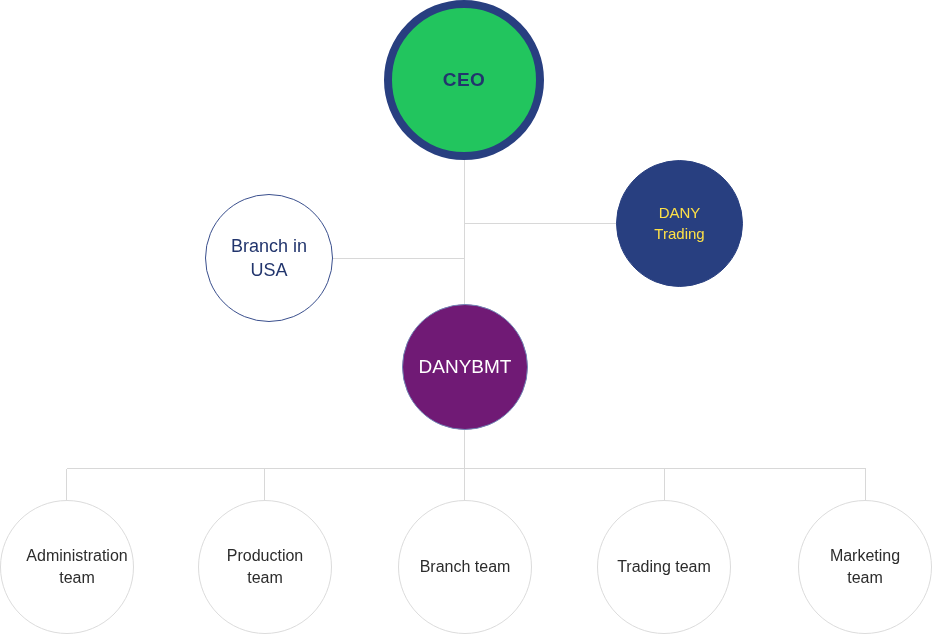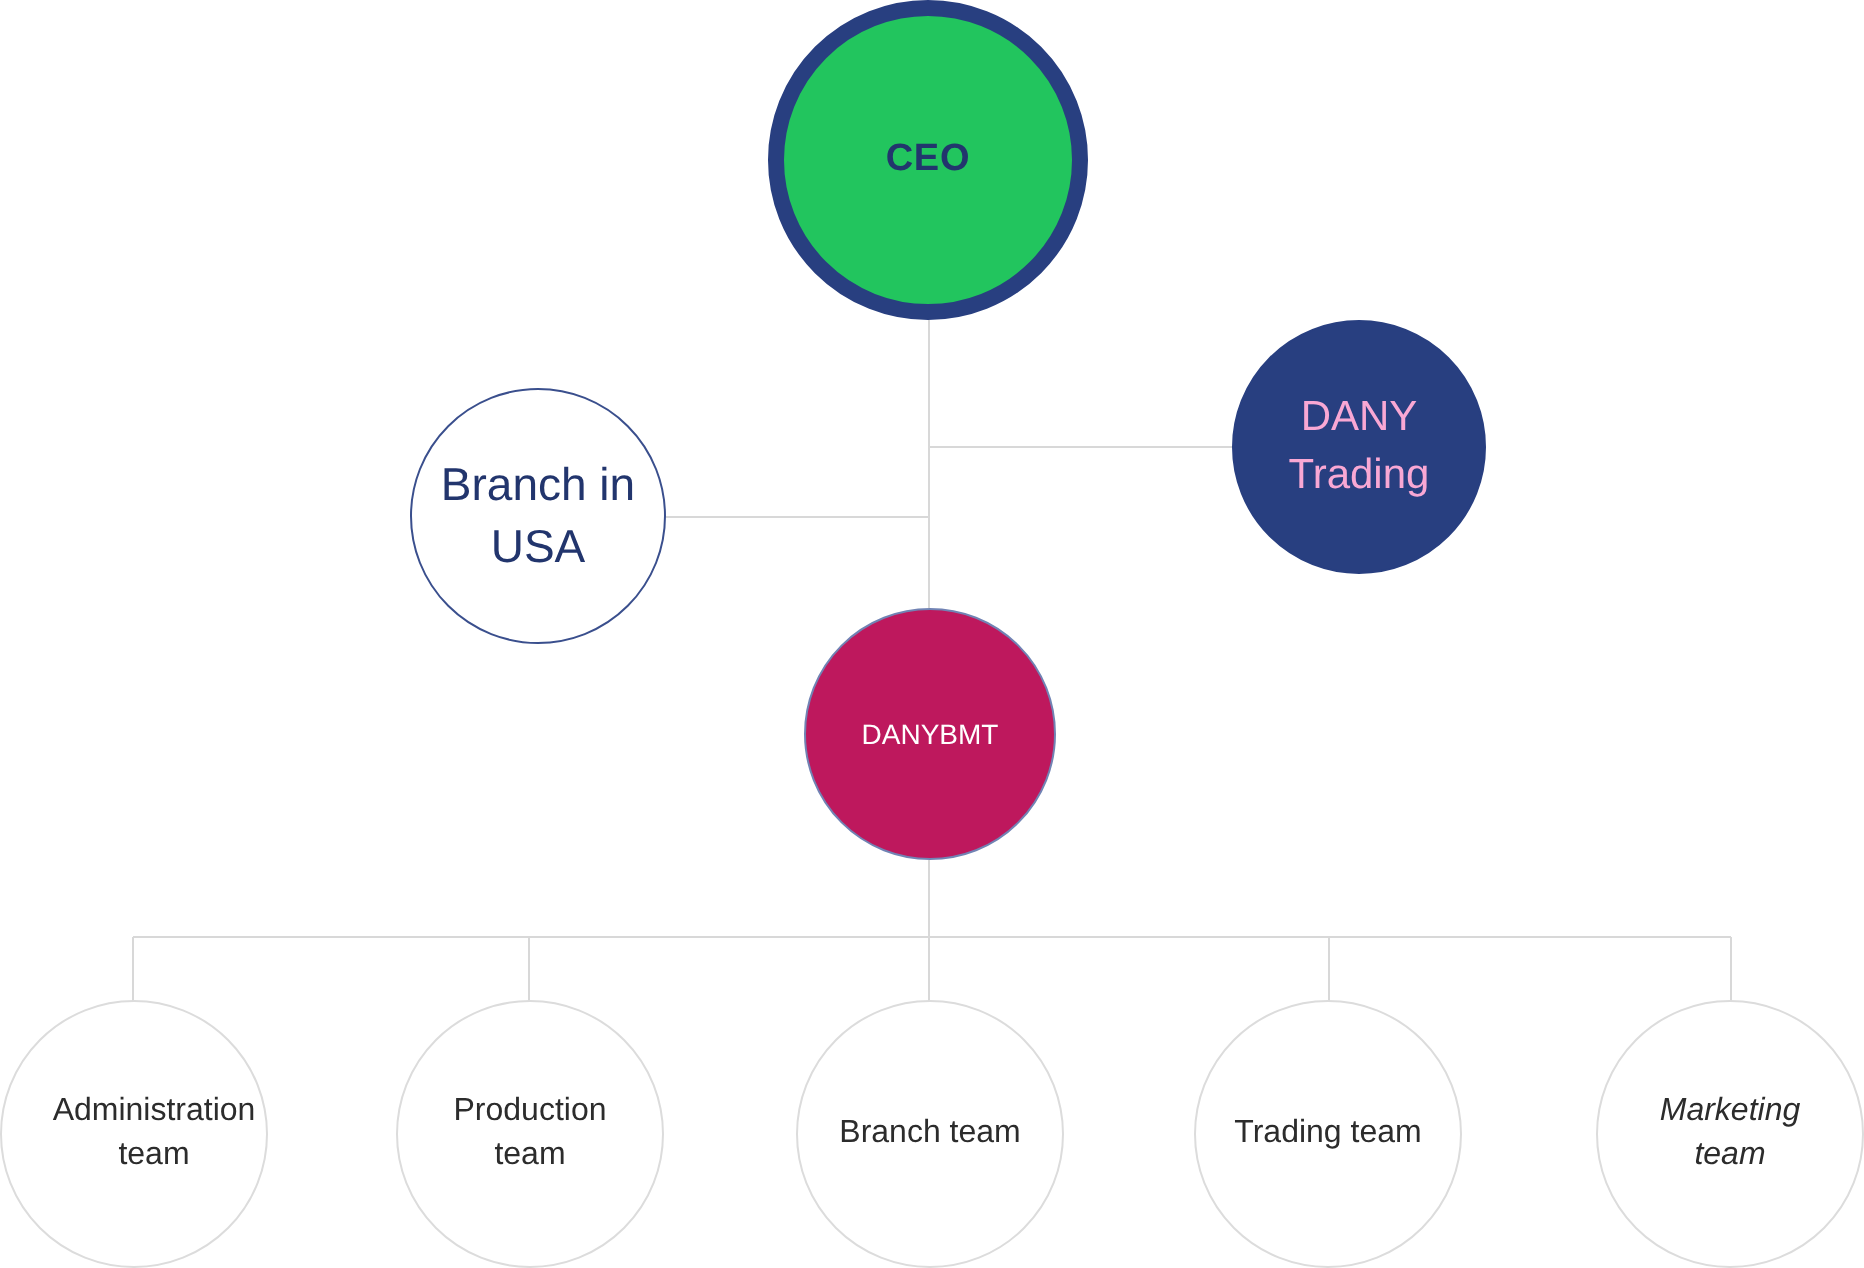--- a/index.html
+++ b/index.html
@@ -55,67 +55,67 @@
   }
 
   
   #node-dany-trading {
     left: 616px;
     top: 160px;
     width: 127px;
     height: 127px;
     background: #283f80;
     border: 1px solid #283f80;
-    color: #f9a8d4;
-    font-size: 21px;
+    color: #fde047;
+    font-size: 15px;
     z-index: 4;
   }
 
   
   #node-branch-usa {
     left: 205px;
     top: 194px;
     width: 128px;
     height: 128px;
     background: #ffffff;
     border: 1px solid #3a4f8d;
     color: #22356d;
-    font-size: 23px;
+    font-size: 18px;
     z-index: 4;
   }
 
   
   #node-danybmt {
     left: 402px;
     top: 304px;
     width: 126px;
     height: 126px;
-    background: #be185d;
+    background: #701a75;
     border: 1px solid #7183b4;
     color: #ffffff;
-    font-size: 14px;
+    font-size: 19px;
     z-index: 4;
   }
 
   
   .team-node {
     top: 500px;
     width: 134px;
     height: 134px;
     background: #ffffff;
     border: 1px solid #dcdcdc;
     color: #2c2c2c;
     font-size: 16px;
     z-index: 4;
   }
   #node-administration-team { left: 0px; padding-left: 20px; }
   #node-production-team     { left: 198px; }
   #node-sales-team          { left: 398px; }
   #node-quality-team        { left: 597px; }
-  #node-marketing-team      { left: 798px; font-style: italic; }
+  #node-marketing-team      { left: 798px; }
 </style>
 </head>
 <body>
 
 <div id="chart-canvas">
 
   <svg id="connector-layer" viewBox="0 0 932 634" width="932" height="634" aria-hidden="true">
     <g stroke="#d8d8d8" stroke-width="1.4" fill="none" shape-rendering="crispEdges">
 
       <line x1="464.5" y1="160" x2="464.5" y2="304"></line>

